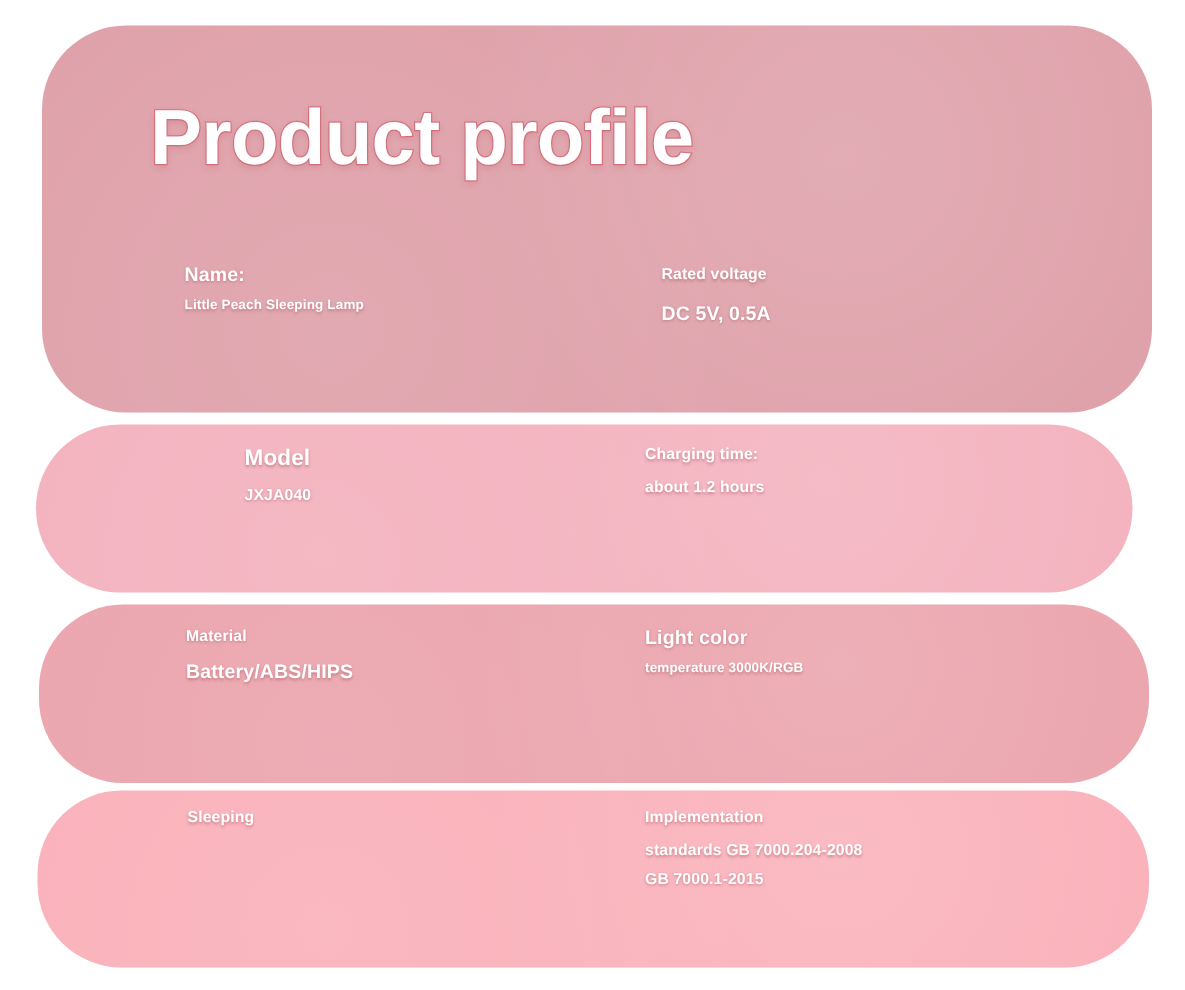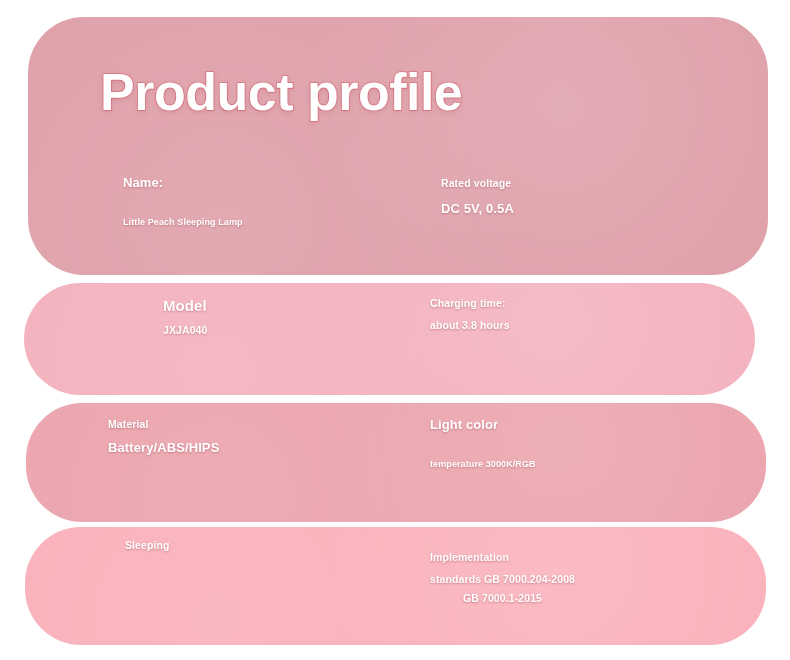--- a/index.html
+++ b/index.html
@@ -58,35 +58,35 @@
     color:#ffffff;
     display:block;
     text-shadow:0 1px 2px rgba(170,85,96,0.55);
   }
 
   .sz-lg  { font-size:13px; font-weight:bold; letter-spacing:0.1px; }
   .sz-md  { font-size:15px; font-weight:bold; letter-spacing:0.1px; }
   .sz-sm  { font-size:10.5px; font-weight:bold; letter-spacing:0.1px; }
   .sz-xs  { font-size:9px;  font-weight:bold; letter-spacing:0.1px; }
 
-  .gap-a  { margin-top:27px; }
+  .gap-a  { margin-top:8px; }
   .gap-b  { margin-top:12px; }
   .gap-c  { margin-top:10px; }
 
-  .value .line2 { display:block; margin-top:7px;text-align:center; }
+  .value .line2 { display:block; margin-top:7px; }
 
   
   #f-name        { left:123px; top:175px; }
   #f-voltage     { left:429px; top:177px;margin-left:12px; }
   #f-model       { left:123px; top:297px;margin-left:40px; }
   #f-charging    { left:430px; top:297px; }
-  #f-material    { left:108px; top:418px; }
+  #f-material    { left:124px; top:418px; }
   #f-lightcolor  { left:430px; top:417px; }
   #f-battery     { left:125px; top:539px; }
-  #f-standard    { left:430px; top:551px; }
+  #f-standard    { left:430px; top:539px; }
 </style>
 </head>
 <body>
 
 <div id="infographic">
 
   <div class="card" id="card-1" style="background: rgb(223, 161, 170);"></div>
 
   <div class="title">Product profile</div>
 
@@ -102,21 +102,21 @@
 
   <div class="card" id="card-2" style="background: rgb(243, 178, 190);"></div>
 
   <div class="field" id="f-model">
     <span class="label sz-md">Model</span>
     <span class="value sz-sm gap-c">JXJA040</span>
   </div>
 
   <div class="field" id="f-charging">
     <span class="label sz-sm">Charging time:</span>
-    <span class="value sz-sm gap-c">about 3.8 hours</span>
+    <span class="value sz-sm gap-c">about 1.2 hours</span>
   </div>
 
   <div class="card" id="card-3" style="background: rgb(235, 164, 173);"></div>
 
   <div class="field" id="f-material">
     <span class="label sz-sm">Material</span>
     <span class="value sz-lg gap-c">Battery/ABS/HIPS</span>
   </div>
 
   <div class="field" id="f-lightcolor">

